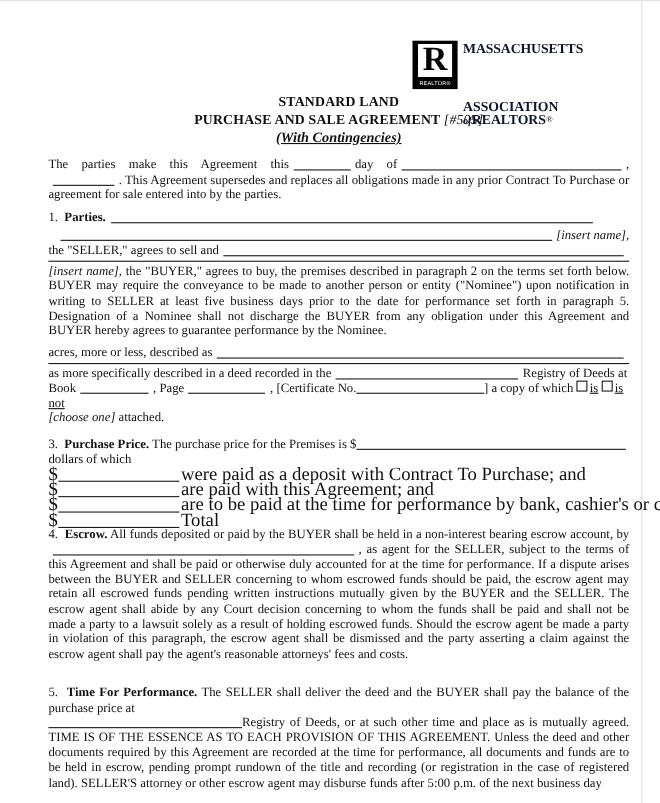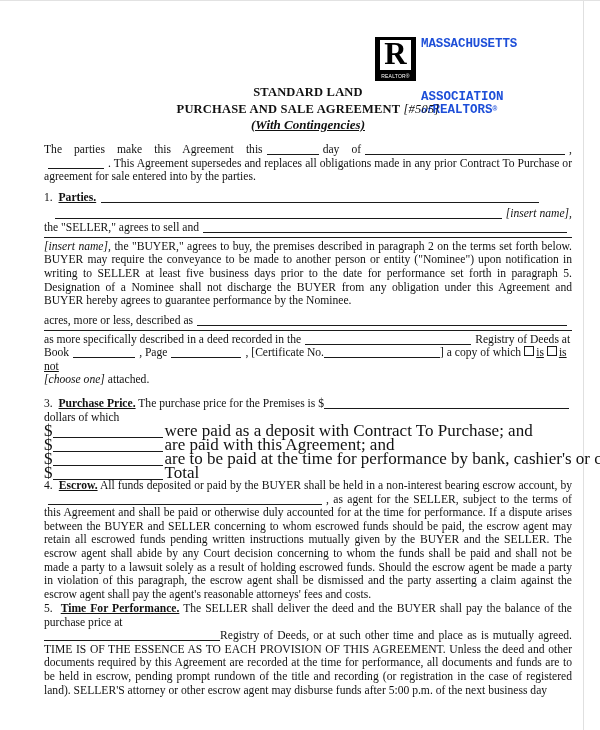--- a/index.html
+++ b/index.html
@@ -77,22 +77,22 @@
     left: 0; right: 0;
     bottom: 1px;
     text-align: center;
     color: #fff;
     font-family: "Liberation Sans", sans-serif;
     font-size: 5px;
     letter-spacing: 0.2px;
     line-height: 7px;
   }
   .logo-text {
-    font-family: Liberation Mono, monospace;
-    color: #1d4ed8;
+    font-family: Liberation Serif, serif;
+    color: #0f172a;
     line-height: 12.5px;
     padding-top: 1px;
   }
   .logo-text .l1,
   .logo-text .l2,
   .logo-text .l3 {
     font-weight: bold;
     white-space: nowrap;
   }
   .logo-text .l1 { font-size: 12.5px; letter-spacing: -0.1px; }
@@ -140,21 +140,21 @@
     left: 0;
     width: 528px;
     font-size: 11.6px;
     line-height: 13.6px;
     text-align: justify;
   }
   .body-block.nojust { text-align: left; }
   .sec-num { }
   .u { text-decoration: underline; text-align: center; }
   .i { font-style: italic; }
-  .bu { font-weight: bold; text-decoration: underline; }
+  .bu { font-weight: bold; }
 
   
   .fill {
     display: inline-block;
     border-bottom: 1px solid #1a1a1a;
     vertical-align: -2px;
     height: 10px;
   }
   .cbox {
     display: inline-block;
@@ -251,21 +251,21 @@
       <div class="moneyline"><span>$</span><span class="fill"></span><span>are paid with this Agreement; and</span></div>
       <div class="moneyline"><span>$</span><span class="fill"></span><span>are to be paid at the time for performance by bank, cashier's or certified check or by wire.</span></div>
       <div class="moneyline"><span>$</span><span class="fill"></span><span>Total</span></div>
     </div>
 
     <div class="body-block" style="top:478px;">
       <span>4.</span>&nbsp;&nbsp;<span class="bu">Escrow.</span> <span>All funds deposited or paid by the BUYER shall be held in a non-interest bearing escrow account, by</span><span class="fill" style="width:274px;margin:0 4px;"></span><span>, as agent for the SELLER, subject to the terms of this Agreement and shall be paid or otherwise duly accounted for at the time for performance. If a dispute arises between the BUYER and SELLER concerning to whom escrowed funds should be paid, the escrow agent may retain all escrowed funds pending written instructions mutually given by the BUYER and the SELLER. The escrow agent shall abide by any Court decision concerning to whom the funds shall be paid and shall not be made a party to a lawsuit solely as a result of holding escrowed funds. Should the escrow agent be made a party in violation of this paragraph, the escrow agent shall be dismissed and the party asserting a claim against the escrow agent shall pay the agent's reasonable attorneys' fees and costs.</span>
     </div>
 
     <div class="body-block nojust" style="top:601px;">
-      <div style="text-align:justify;">
+      <div style="text-align:justify;margin-top:21px;">
         <span>5.</span>&nbsp;&nbsp;<span class="bu">Time For Performance.</span> <span>The SELLER shall deliver the deed and the BUYER shall pay the balance of the purchase price at</span>
       </div>
       <div style="text-align:justify;">
         <span class="fill" style="width:176px;"></span><span>Registry of Deeds, or at such other time and place as is mutually agreed. TIME IS OF THE ESSENCE AS TO EACH PROVISION OF THIS AGREEMENT. Unless the deed and other documents required by this Agreement are recorded at the time for performance, all documents and funds are to be held in escrow, pending prompt rundown of the title and recording (or registration in the case of registered land). SELLER'S attorney or other escrow agent may disburse funds after 5:00 p.m. of the next business day</span>
       </div>
     </div>
 
   </div>
 </div>
 

